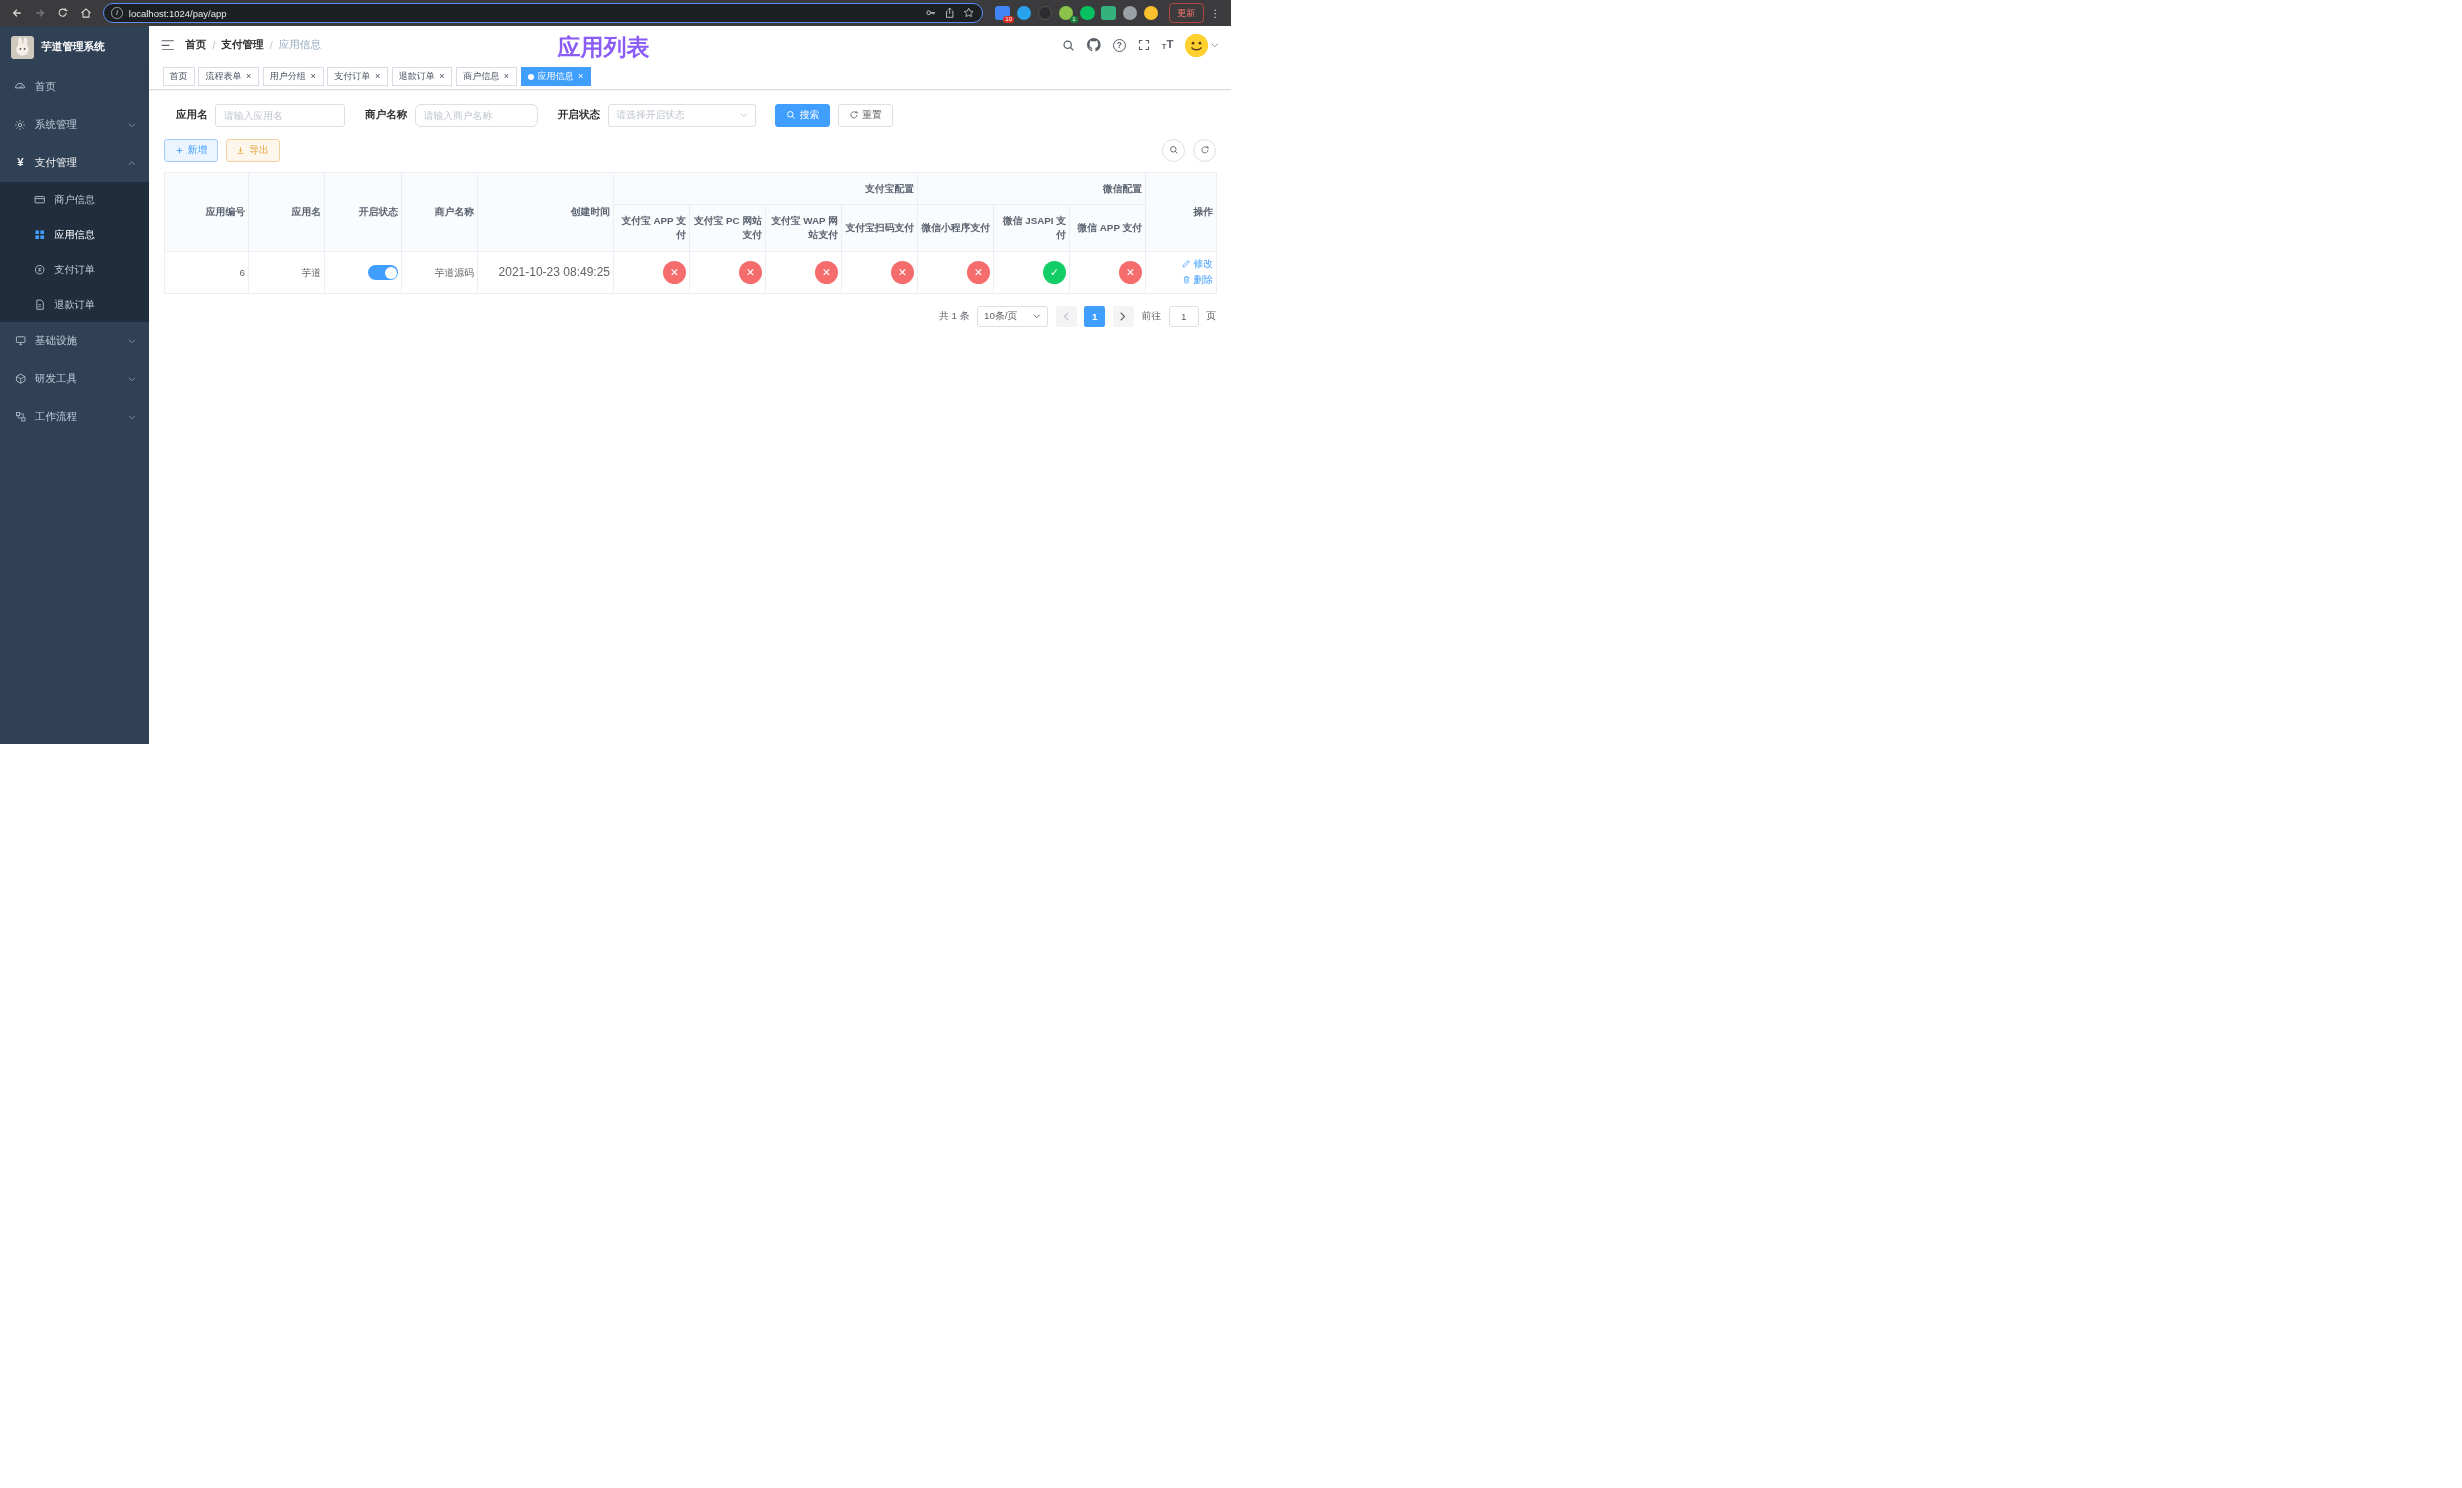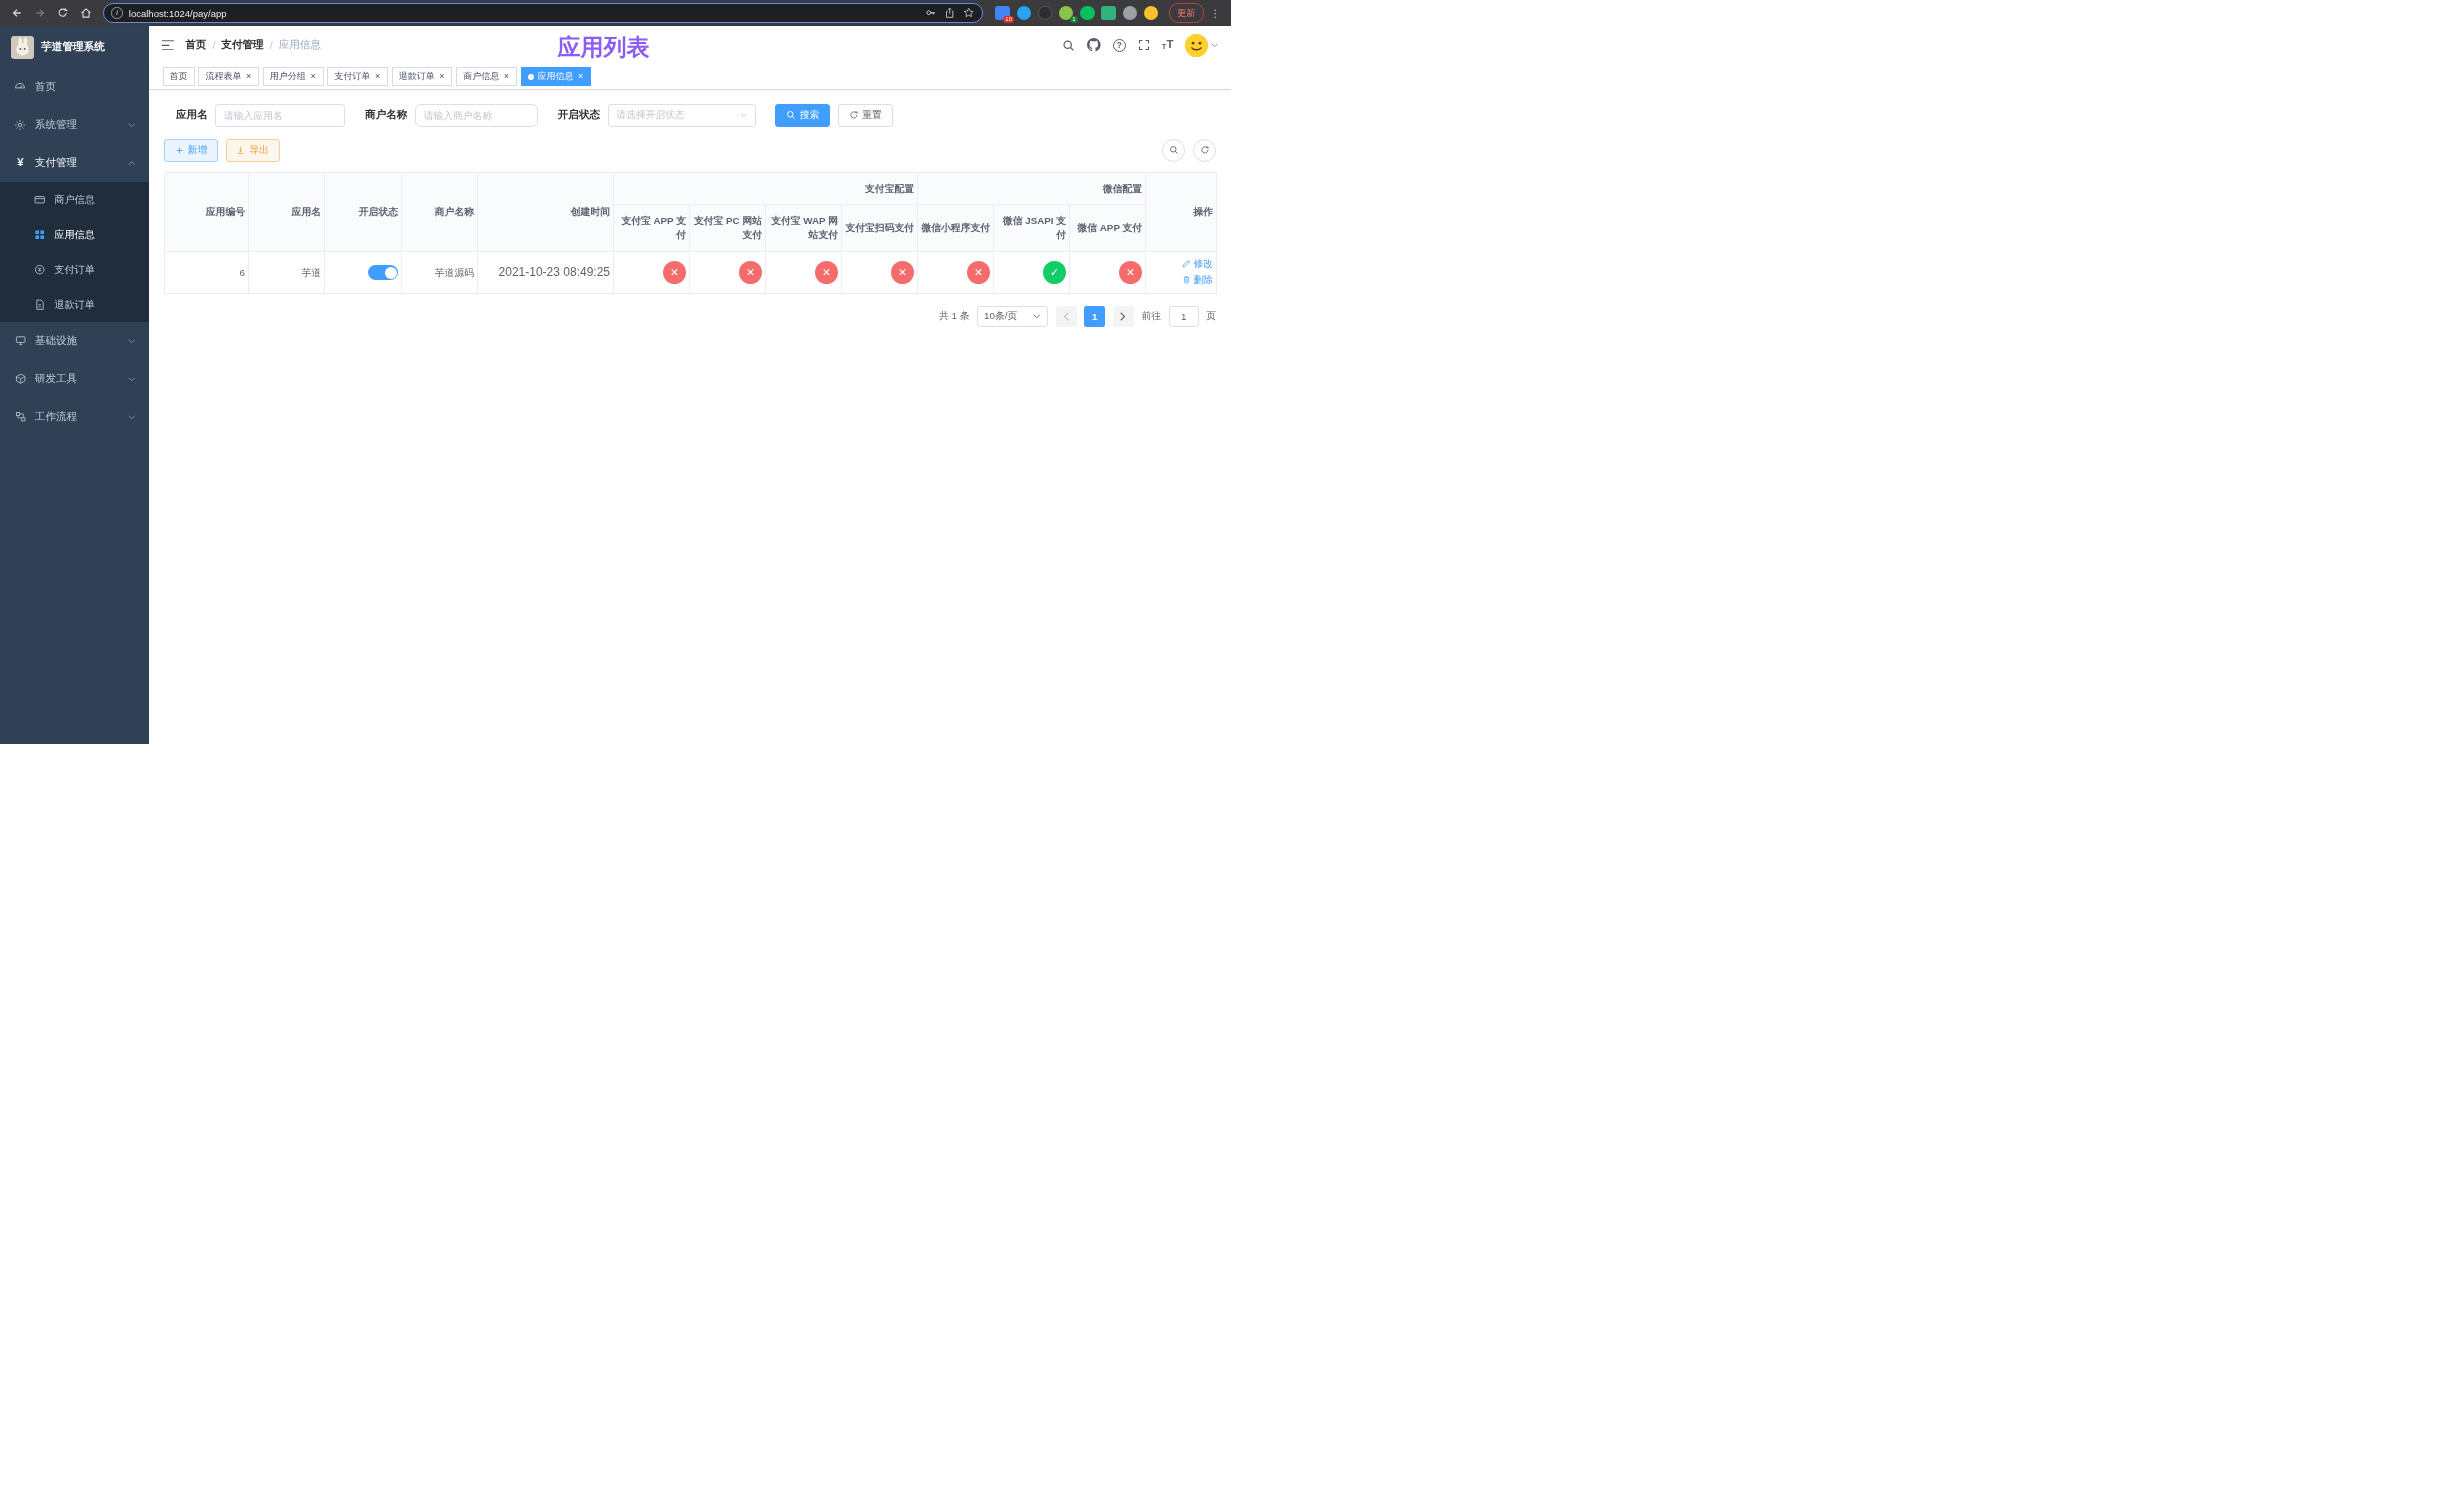--- a/index.html
+++ b/index.html
@@ -16,21 +16,21 @@
   .chrome .nav-ic.dim { color:#79797c; }
   .urlbar { flex:1; height:19.7px; background:#1d1f23; border:1.5px solid #5b8ef7; border-radius:10.6px; display:flex; align-items:center; padding:0 7.6px; gap:6px; color:#e8eaed; font-size:9.5px; margin:0 4.5px; min-width:0; }
   .urlbar .url-text { flex:1; white-space:nowrap; overflow:hidden; }
   .info-circle { width:11.4px; height:11.4px; border:0.9px solid #9aa0a6; border-radius:50%; color:#9aa0a6; font-size:7.6px; display:flex; align-items:center; justify-content:center; font-style:italic; font-weight:700; flex-shrink:0; }
   .urlbar .right-ics { display:flex; align-items:center; gap:7.6px; color:#c3c6ca; }
   .ext-row { display:flex; align-items:center; gap:6.8px; padding:0 4.5px; }
   .ext { width:14.4px; height:14.4px; border-radius:50%; position:relative; flex-shrink:0; }
   .ext.sq { border-radius:3px; }
   .ext .badge { position:absolute; right:-4.5px; bottom:-3px; background:#d93025; color:#fff; font-size:6px; padding:0 2.3px; border-radius:4.5px; line-height:7.6px; }
   .ext .badge.green { background:#188038; }
-  .update-btn { color:#ff746c; border:0.8px solid #b3453f; border-radius:9px; padding:2.3px 7.6px; font-size:9px; margin-left:3px; white-space:nowrap; }
+  .update-btn { color:#ff746c; border:0.8px solid #b3453f; border-radius:4px; padding:2.3px 7.6px; font-size:9px; margin-left:3px; white-space:nowrap; }
   .kebab { color:#d8d8d8; font-size:10.6px; letter-spacing:0; padding:0 3px; }
 
   
   .app { flex:1; display:flex; min-height:0; }
 
   
   .sidebar { width:149px; background:#304156; color:#bfcbd9; flex-shrink:0; font-size:10.6px; overflow:hidden; }
   .logo-row { height:42px; display:flex; align-items:center; gap:7.6px; padding:0 10.6px; color:#fff; font-weight:700; font-size:10.6px; }
   .logo-img { width:23px; height:23px; border-radius:3.8px; background:#d9d4cc; display:flex; align-items:center; justify-content:center; flex-shrink:0; overflow:hidden; }
   .menu-item { height:38px; display:flex; align-items:center; gap:7.6px; padding:0 13.6px; }

